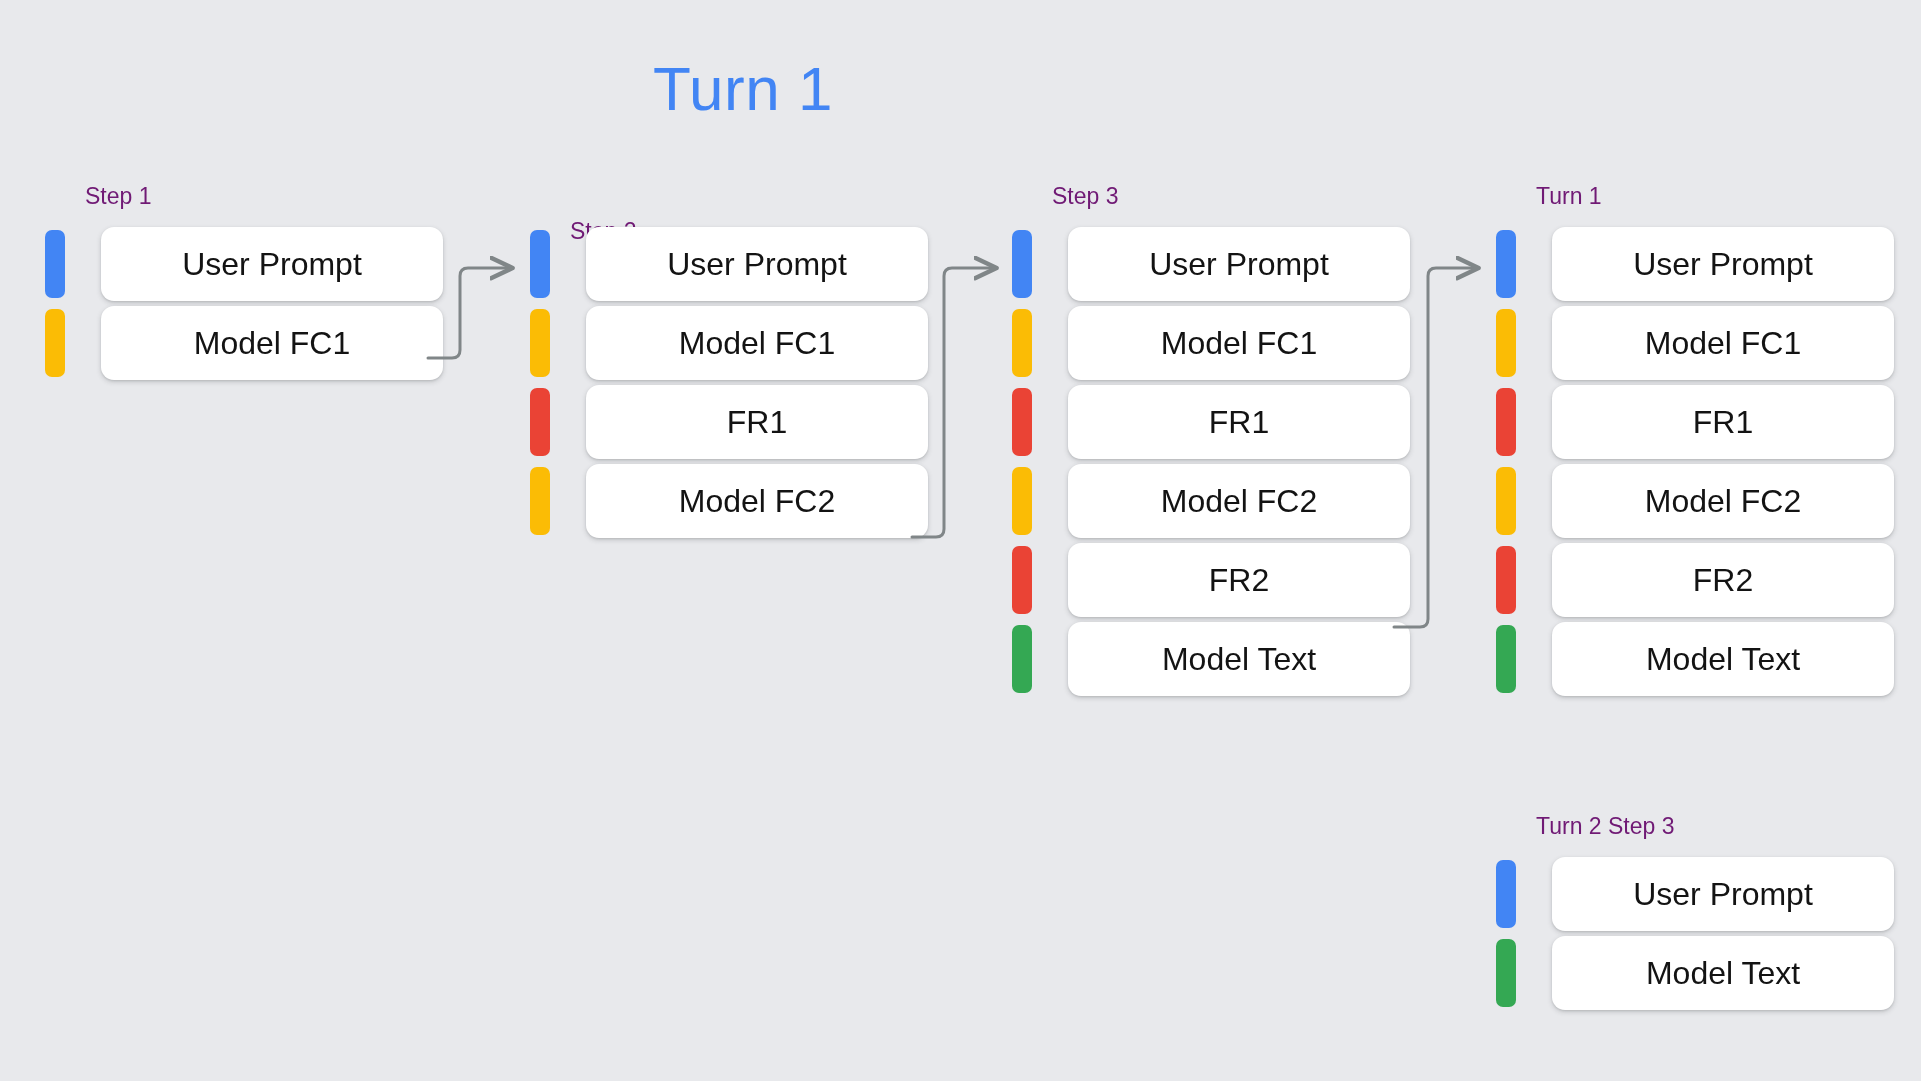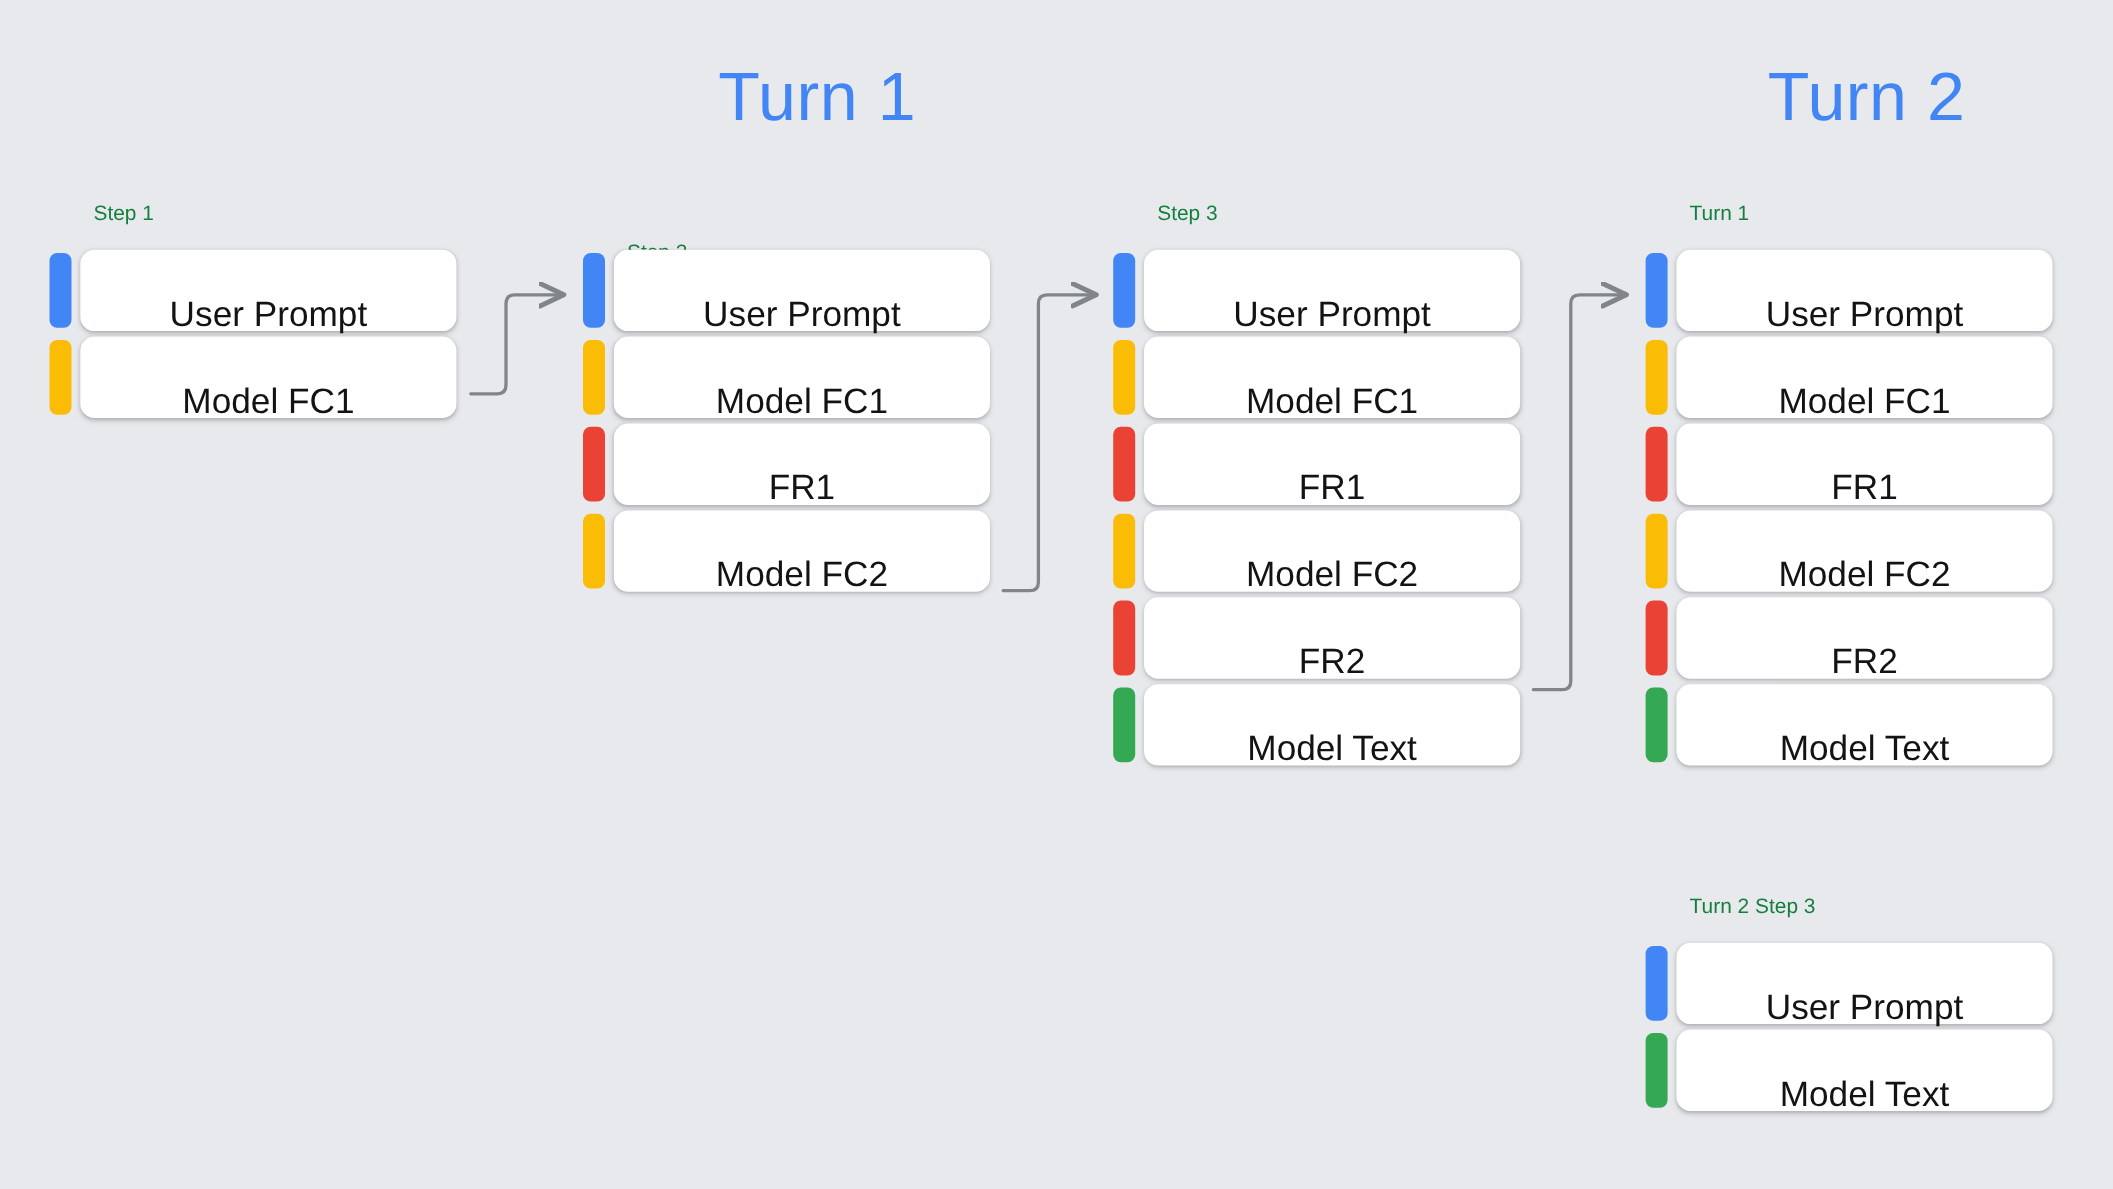--- a/index.html
+++ b/index.html
@@ -34,22 +34,22 @@
   }
   #turn-title-1 { left: 653px; top: 58px; }
   #turn-title-2 { left: 1607px; top: 58px; }
 
   
   .column {
     position: absolute;
   }
   .col-label {
     position: absolute;
-    font-size: 19px;
-    color: #15803d;
+    font-size: 23px;
+    color: #701a75;
     font-weight: 400;
     white-space: nowrap;
     line-height: 1;
   }
 
   
   .row {
     position: absolute;
     height: 74px;
   }
@@ -61,29 +61,29 @@
     height: 68px;
     border-radius: 7px;
   }
   .bar.blue   { background: #4285F4; }
   .bar.yellow { background: #FBBC05; }
   .bar.red    { background: #EA4335; }
   .bar.green  { background: #34A853; }
 
   .card {
     position: absolute;
-    left: 28px;
+    left: 56px;
     top: 0;
     width: 342px;
     height: 74px;
     background: #ffffff;
     border-radius: 13px;
     box-shadow: 0 2px 5px rgba(60,64,67,0.22), 0 1px 2px rgba(60,64,67,0.12);
     display: flex;
-    align-items: flex-end;
+    align-items: center;
     justify-content: center;
   }
   .card-label {
     font-size: 32px;
     color: #131313;
     font-weight: 400;
     line-height: 1;
     white-space: nowrap;
   }
 
@@ -95,21 +95,20 @@
     height: 1081px;
     pointer-events: none;
   }
 </style>
 </head>
 <body>
 
 <div id="canvas">
 
   <div class="turn-title" id="turn-title-1">Turn 1</div>
-  <div class="turn-title" id="turn-title-2">Turn 2</div>
 
   <div class="column" id="column-0" style="left:45px; top:185px; width:380px;">
     <div class="col-label" style="left:40px; top:0px;">Step 1</div>
 
     <div class="row" style="left:0px; top:42px;">
       <div class="bar blue"></div>
       <div class="card">
         <span class="card-label">User Prompt</span>
       </div>
     </div>

